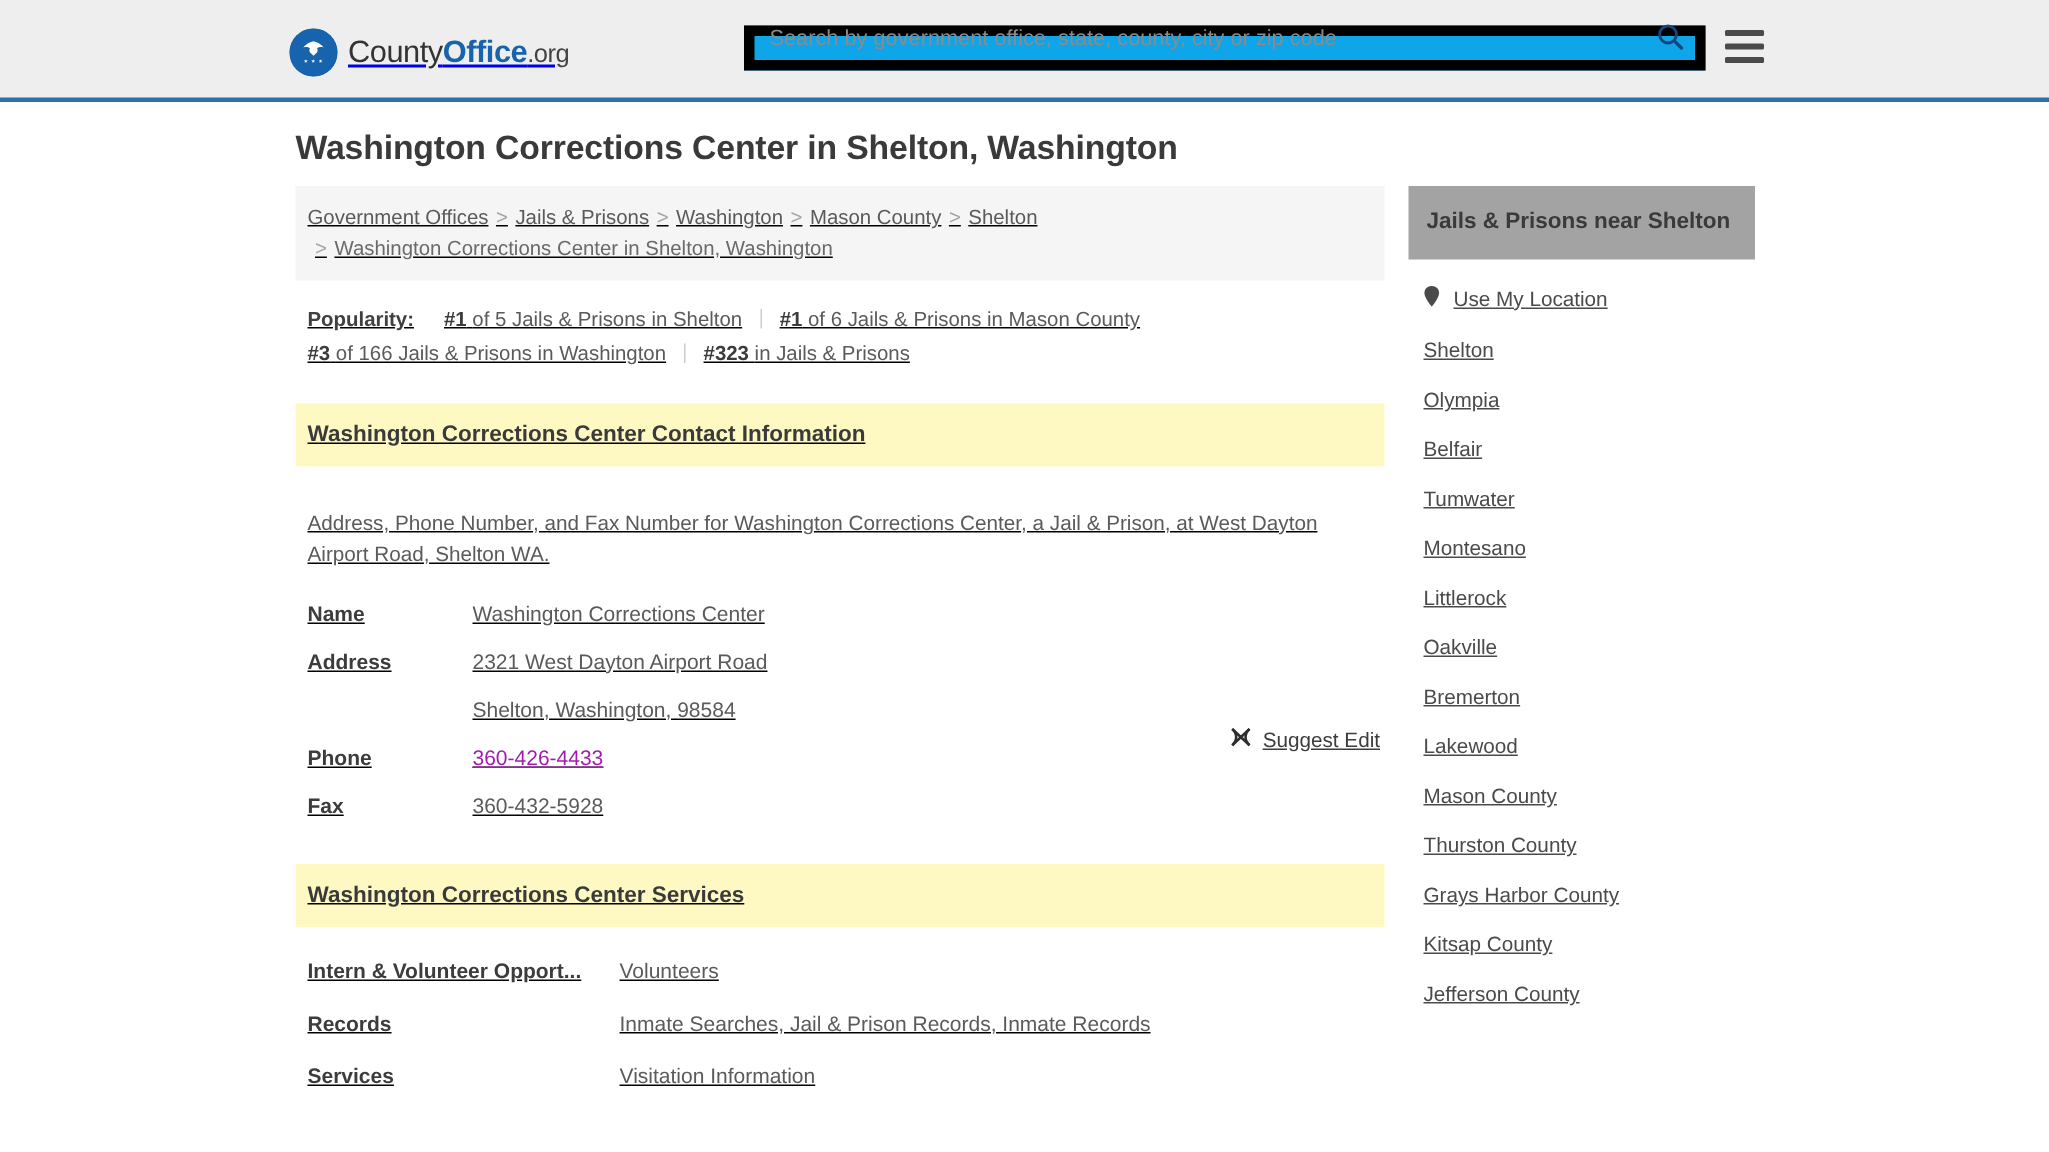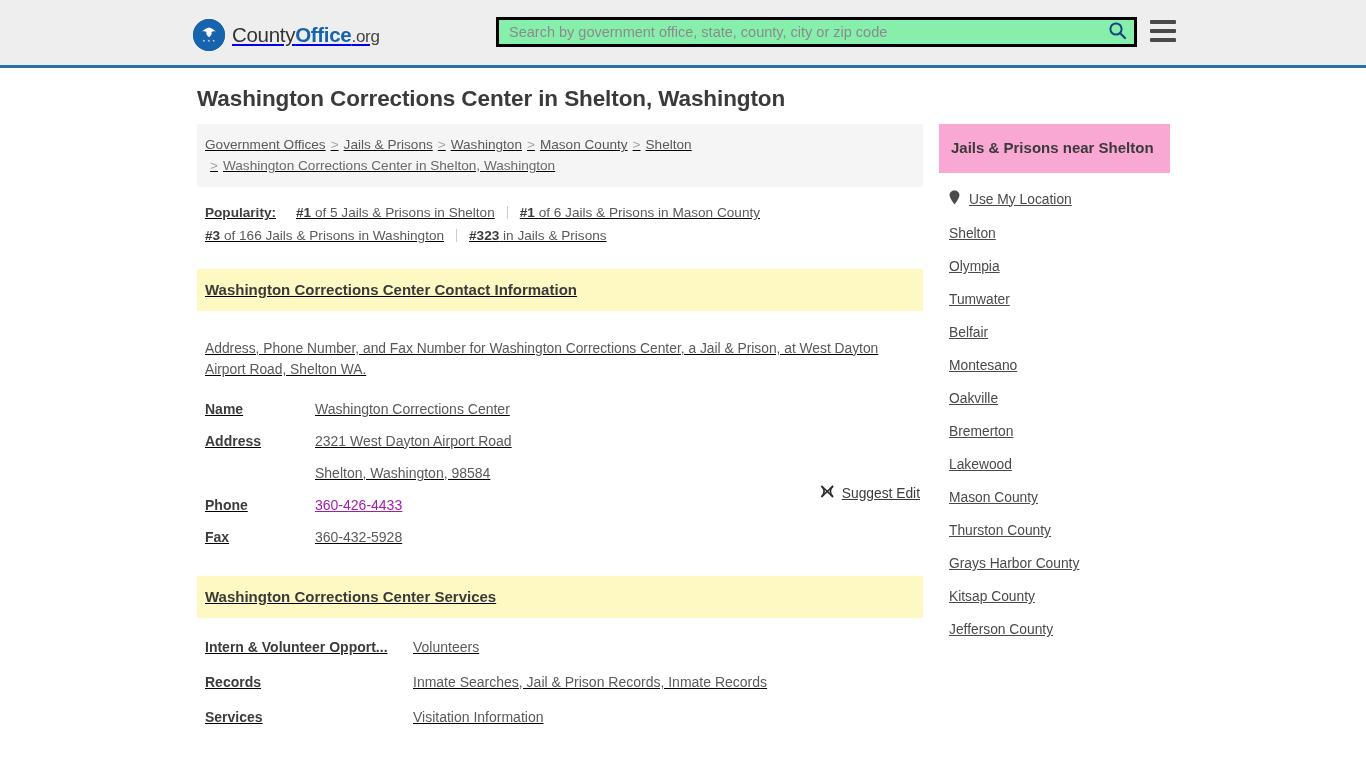--- a/index.html
+++ b/index.html
@@ -41,23 +41,23 @@
     white-space: nowrap;
   }
   .logo-text .lt-office { color: #1763ad; font-weight: bold; }
   .logo-text .lt-county { color: #333333; }
   .logo-text .lt-org { color: #444444; font-size: 17px; }
 
   .search-form {
     position: absolute;
     left: 496px; top: 17px;
     width: 641px; height: 30px;
-    background: #86efac;
-    border: 3px solid #000000;
-    display: flex; align-items: center;
+    background: #0ea5e9;
+    border: 7px solid #000000;
+    display: flex; align-items: flex-end;
   }
   .search-input {
     flex: 1 1 auto;
     height: 28px;
     border: 0; outline: none;
     padding: 0 10px;
     font-family: "Liberation Sans", sans-serif;
     font-size: 14.5px;
     color: #333333;
     background: transparent;
@@ -193,21 +193,21 @@
   .services-table { margin-top: 12px; }
   .services-table td { padding: 6px 8px 7px 8px; }
 
   
   .side-col {
     position: absolute;
     left: 939px; top: 56px;
     width: 231px;
   }
   .side-head {
-    background: #f9a8d4;
+    background: #a3a3a3;
     padding: 12px 12px 14px 12px;
     font-size: 15px;
     font-weight: bold;
     color: #3a3a3a;
     line-height: 23px;
   }
   .side-links { padding: 8px 0 0 0; }
   .side-link {
     display: block;
     padding: 9px 0 9px 10px;
@@ -342,23 +342,24 @@
         <span>
           <svg width="11" height="15" viewBox="0 0 11 15" aria-hidden="true">
             <path d="M5.5 0.6 C2.6 0.6 0.6 2.7 0.6 5.3 C0.6 8.6 5.5 14.4 5.5 14.4 C5.5 14.4 10.4 8.6 10.4 5.3 C10.4 2.7 8.4 0.6 5.5 0.6 Z" fill="#4a4a4a"></path>
           </svg>
         </span>
         <span class="sl-text">Use My Location</span>
       </a>
 
       <a class="side-link" href="#">Shelton</a>
       <a class="side-link" href="#">Olympia</a>
+      <a class="side-link" href="#">Belfair</a>
       <a class="side-link" href="#">Tumwater</a>
-      <a class="side-link" href="#">Belfair</a>
       <a class="side-link" href="#">Montesano</a>
+      <a class="side-link" href="#">Littlerock</a>
       <a class="side-link" href="#">Oakville</a>
       <a class="side-link" href="#">Bremerton</a>
       <a class="side-link" href="#">Lakewood</a>
       <a class="side-link" href="#">Mason County</a>
       <a class="side-link" href="#">Thurston County</a>
       <a class="side-link" href="#">Grays Harbor County</a>
       <a class="side-link" href="#">Kitsap County</a>
       <a class="side-link" href="#">Jefferson County</a>
     </div>
   </aside>

